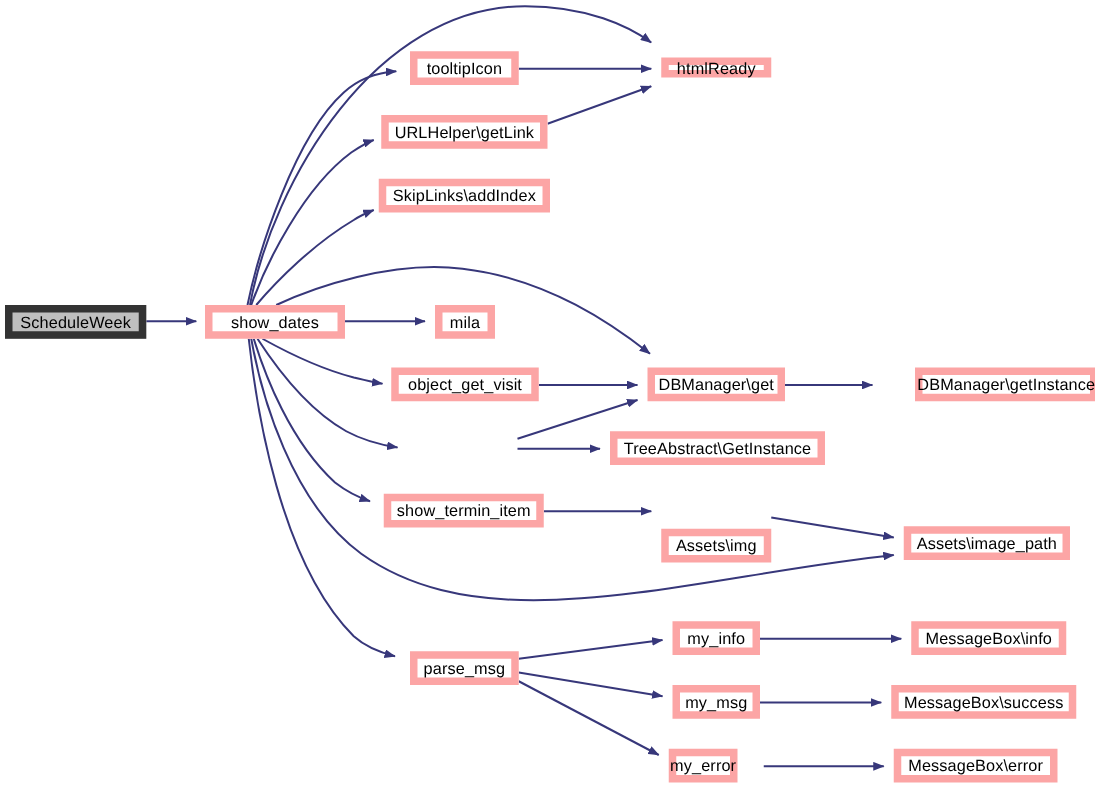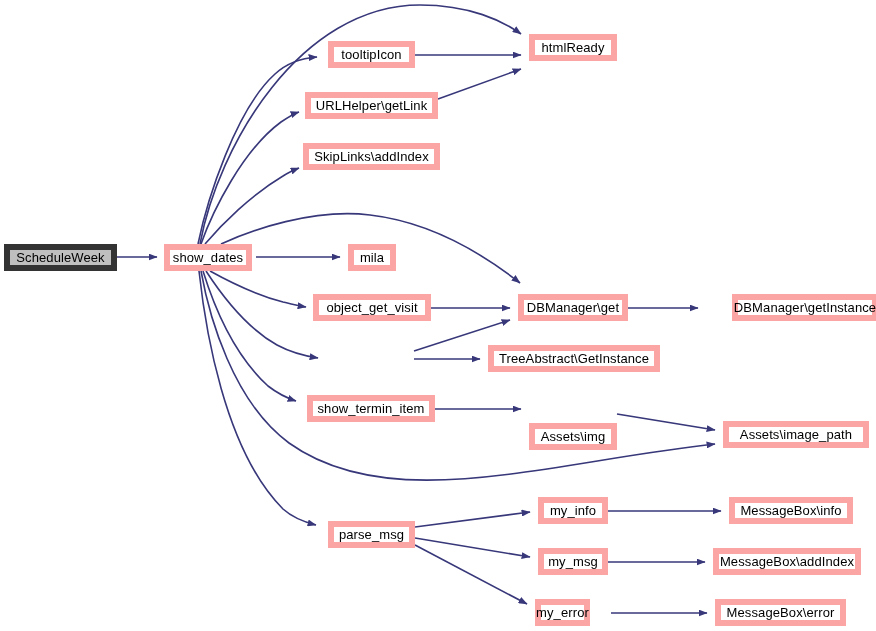--- a/index.html
+++ b/index.html
@@ -89,27 +89,27 @@
         <path d="M415,545 L527,604" fill="none" stroke="#37377a" stroke-width="1.6" marker-end="url(#arrowhead)"></path>
         <path d="M608,511 L721,511" fill="none" stroke="#37377a" stroke-width="1.6" marker-end="url(#arrowhead)"></path>
         <path d="M608,562 L705,562" fill="none" stroke="#37377a" stroke-width="1.6" marker-end="url(#arrowhead)"></path>
         <path d="M611,613 L707,613" fill="none" stroke="#37377a" stroke-width="1.6" marker-end="url(#arrowhead)"></path>
       </g>
   </svg>
   <div id="node-layer">
       <div class="node highlight" style="left: 4px; top: 244px; width: 113px; height: 27px; justify-content: center;">
         <span class="node-label">ScheduleWeek</span>
       </div>
-      <div class="node" style="left: 164px; top: 244px; width: 88px; height: 27px; justify-content: center;">
+      <div class="node" style="left: 164px; top: 244px; width: 112px; height: 27px; justify-content: center;">
         <span class="node-label">show_dates</span>
       </div>
       <div class="node" style="left: 328px; top: 41px; width: 87px; height: 27px;">
         <span class="node-label">tooltipIcon</span>
       </div>
-      <div class="node" style="left: 529px; top: 34px; width: 88px; height: 27px;">
+      <div class="node" style="left: 529px; top: 46px; width: 88px; height: 16px;">
         <span class="node-label">htmlReady</span>
       </div>
       <div class="node" style="left: 305px; top: 92px; width: 133px; height: 27px;">
         <span class="node-label">URLHelper\getLink</span>
       </div>
       <div class="node" style="left: 303px; top: 143px; width: 137px; height: 27px;">
         <span class="node-label">SkipLinks\addIndex</span>
       </div>
       <div class="node" style="left: 348px; top: 244px; width: 48px; height: 27px;">
         <span class="node-label">mila</span>
@@ -125,37 +125,37 @@
       </div>
       <div class="node" style="left: 488px; top: 345px; width: 172px; height: 27px;">
         <span class="node-label">TreeAbstract\GetInstance</span>
       </div>
       <div class="node" style="left: 307px; top: 395px; width: 128px; height: 27px;">
         <span class="node-label">show_termin_item</span>
       </div>
       <div class="node" style="left: 529px; top: 395px; width: 88px; height: 27px; margin-top: 28px;">
         <span class="node-label">Assets\img</span>
       </div>
-      <div class="node" style="left: 723px; top: 421px; width: 146px; height: 27px;">
+      <div class="node" style="left: 723px; top: 421px; width: 133px; height: 27px;">
         <span class="node-label">Assets\image_path</span>
       </div>
       <div class="node" style="left: 328px; top: 521px; width: 87px; height: 27px;">
         <span class="node-label">parse_msg</span>
       </div>
       <div class="node" style="left: 538px; top: 497px; width: 70px; height: 27px;">
         <span class="node-label">my_info</span>
       </div>
       <div class="node" style="left: 729px; top: 497px; width: 124px; height: 27px;">
         <span class="node-label">MessageBox\info</span>
       </div>
       <div class="node" style="left: 538px; top: 548px; width: 70px; height: 27px;">
         <span class="node-label">my_msg</span>
       </div>
       <div class="node" style="left: 713px; top: 548px; width: 148px; height: 27px;">
-        <span class="node-label">MessageBox\addIndex</span>
+        <span class="node-label">MessageBox\success</span>
       </div>
       <div class="node" style="left: 535px; top: 599px; width: 55px; height: 27px;">
         <span class="node-label">my_error</span>
       </div>
       <div class="node" style="left: 715px; top: 599px; width: 131px; height: 27px;">
         <span class="node-label">MessageBox\error</span>
       </div>
     </div>
 </div>
 

